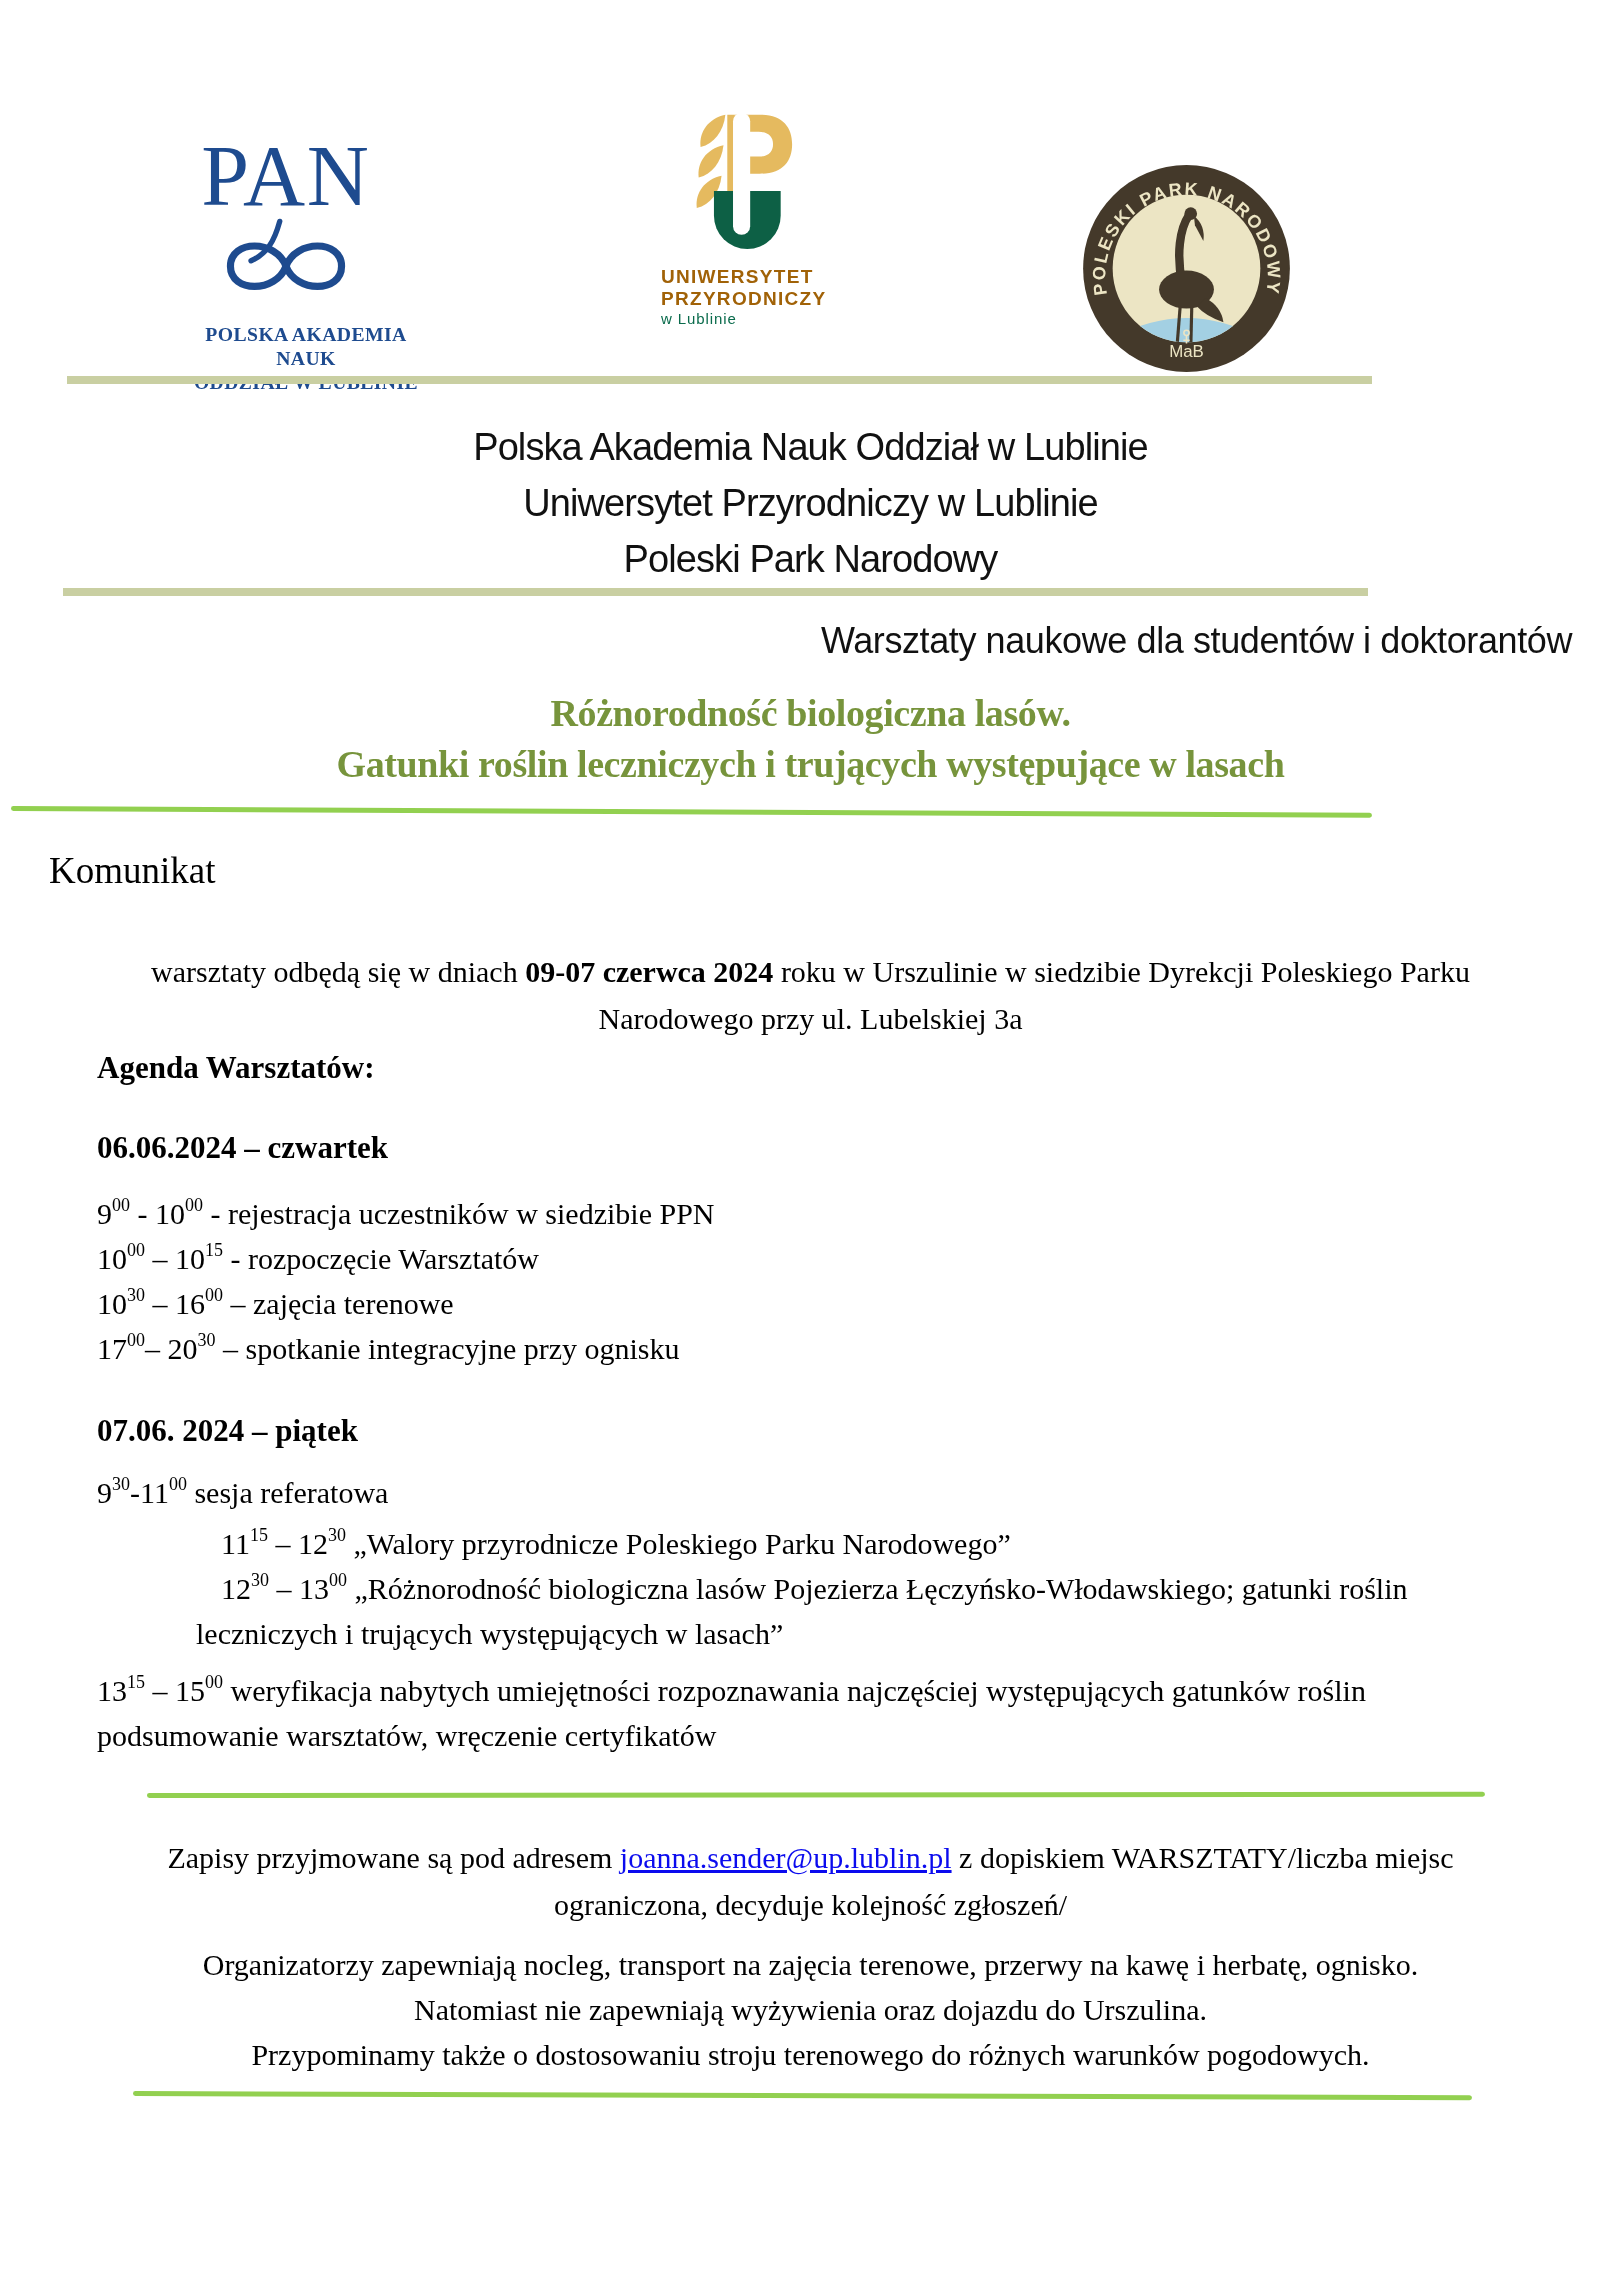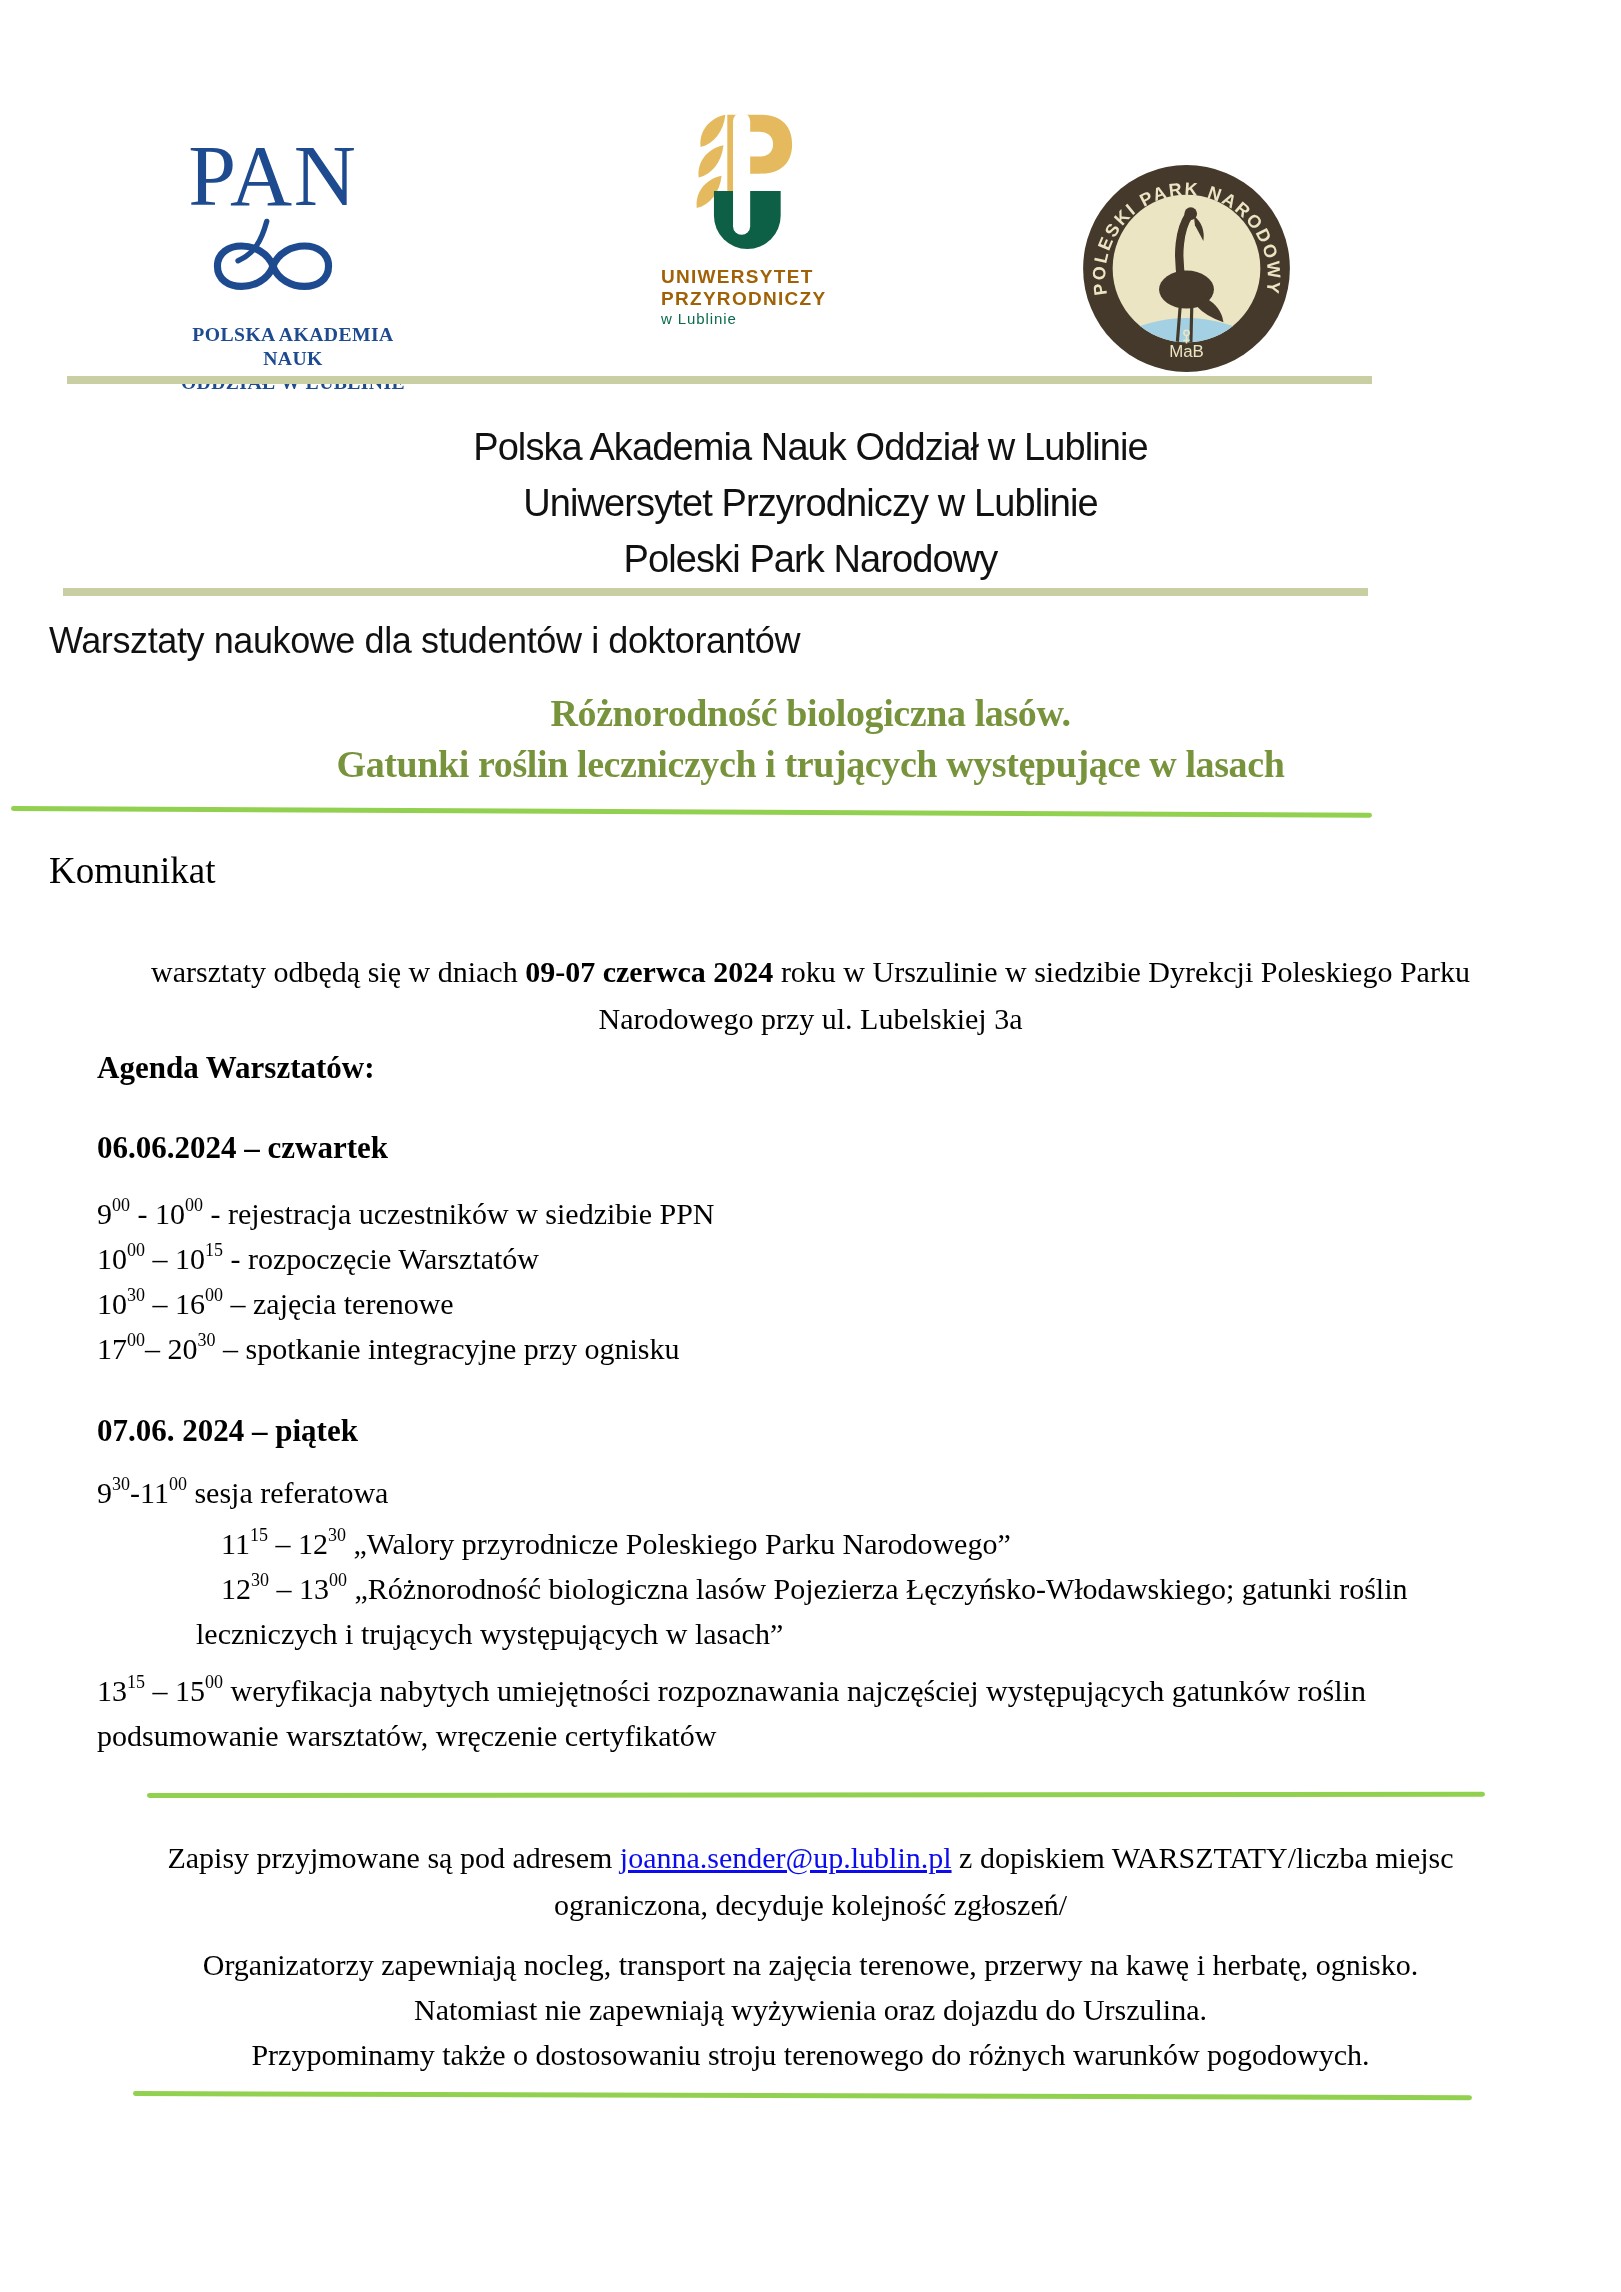--- a/index.html
+++ b/index.html
@@ -2,21 +2,21 @@
 <html lang="pl" style="font-size:14.3px"><head>
 <meta charset="utf-8">
 <style>
   html,body { margin:0; padding:0; background:#ffffff; }
   .page {
     position:relative; width:1621px; height:2293px;
     background:#ffffff; overflow:hidden;
     font-family:"Liberation Serif", serif; color:#000;
   }
   
-  .logo-pan { position:absolute; left:134px; top:133px; width:278px; text-align:center; }
+  .logo-pan { position:absolute; left:147px; top:133px; width:278px; text-align:center; }
   .pan-acronym {
     font-family:"Liberation Serif", serif; font-size:86px; line-height:86px;
     color:#1e4b8f; letter-spacing:1.8px;
   }
   .pan-infinity { display:block; margin:-5.4px auto 0; }
   .pan-caption {
     margin-top:9px; color:#1e4b8f; font-weight:bold;
     font-size:19.7px; line-height:24px; letter-spacing:0.4px;margin-left:40px;
   }
   .logo-up { position:absolute; left:631px; top:112px; width:224px; text-align:center; }
@@ -34,21 +34,21 @@
   .divider-bright.d1 { left:10.7px;  top:806px;  width:1361px; transform:rotate(0.28deg); }
   .divider-bright.d2 { left:147px; top:1793px; width:1338px; transform:rotate(-0.05deg); }
   .divider-bright.d3 { left:133px; top:2091px; width:1339px; transform:rotate(0.18deg); }
   
   .org-lines {
     position:absolute; left:49px; right:49px; top:419px; text-align:center;
     font-family:"Liberation Sans", sans-serif; font-size:38px; line-height:56px;
     letter-spacing:-0.9px; color:#111;
   }
   .subtitle {
-    position:absolute; left:49px; right:49px; top:620px; text-align:left;
+    position:absolute; left:49px; right:49px; top:620px; text-align:right;
     font-family:"Liberation Sans", sans-serif; font-size:36px; letter-spacing:-0.4px; color:#111;
   }
   .workshop-title {
     position:absolute; left:49px; right:49px; top:688px; text-align:center;
     font-family:Liberation Serif, serif; font-weight:bold;
     font-size:38px; line-height:51px; color:#77943c; letter-spacing:-0.4px;
   }
   .komunikat { position:absolute; left:49px; right:49px; top:849px; text-align:left; font-size:37px; }
   .intro {
     position:absolute; left:94px; right:94px; top:948px; text-align:center;

